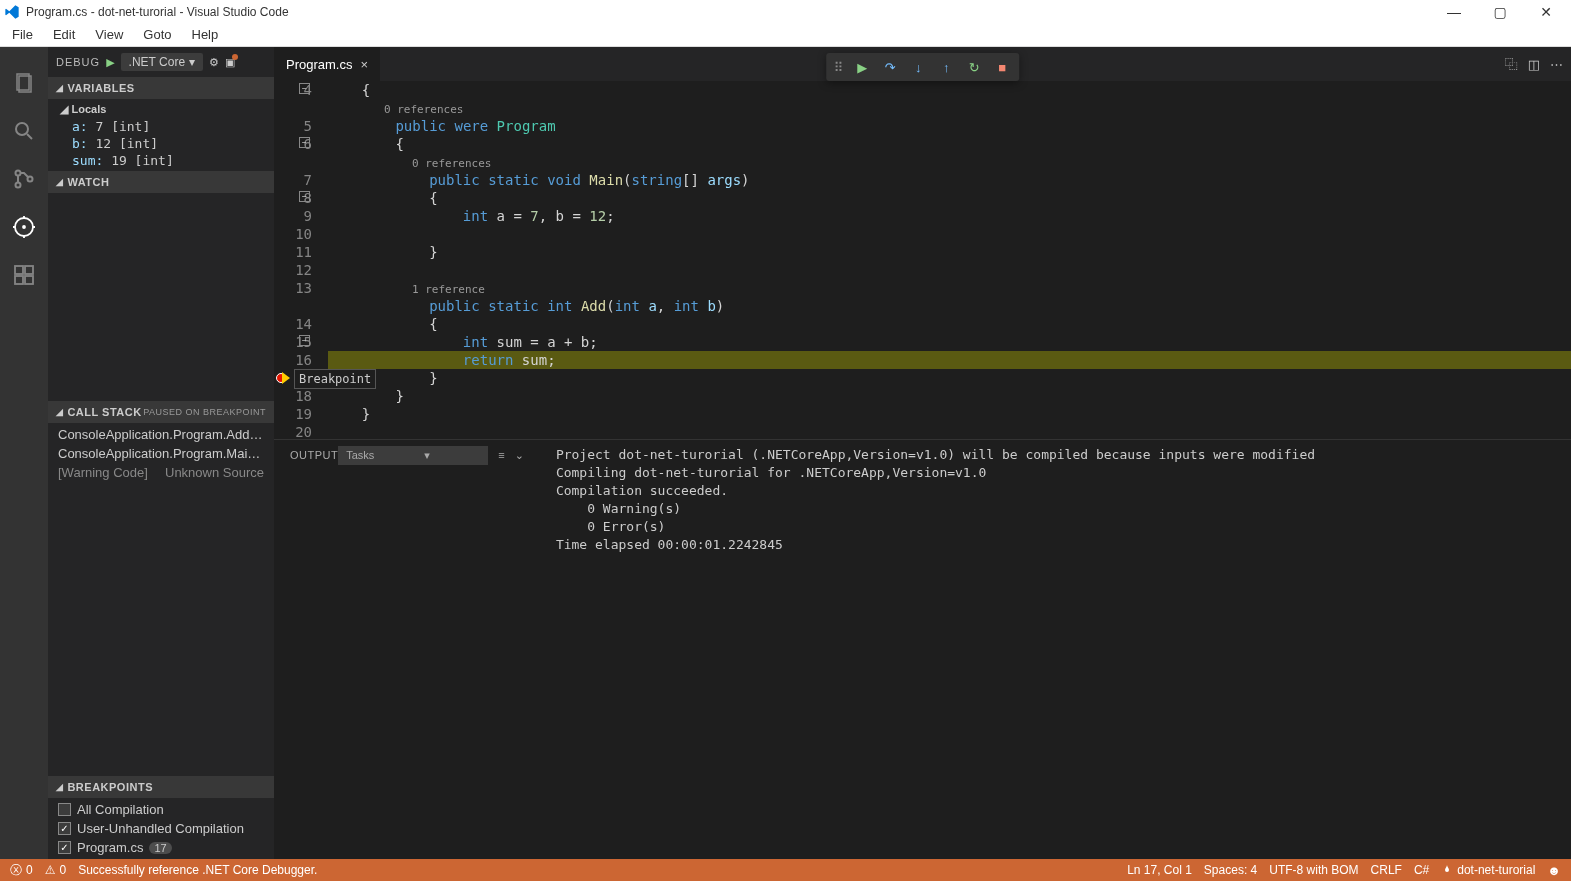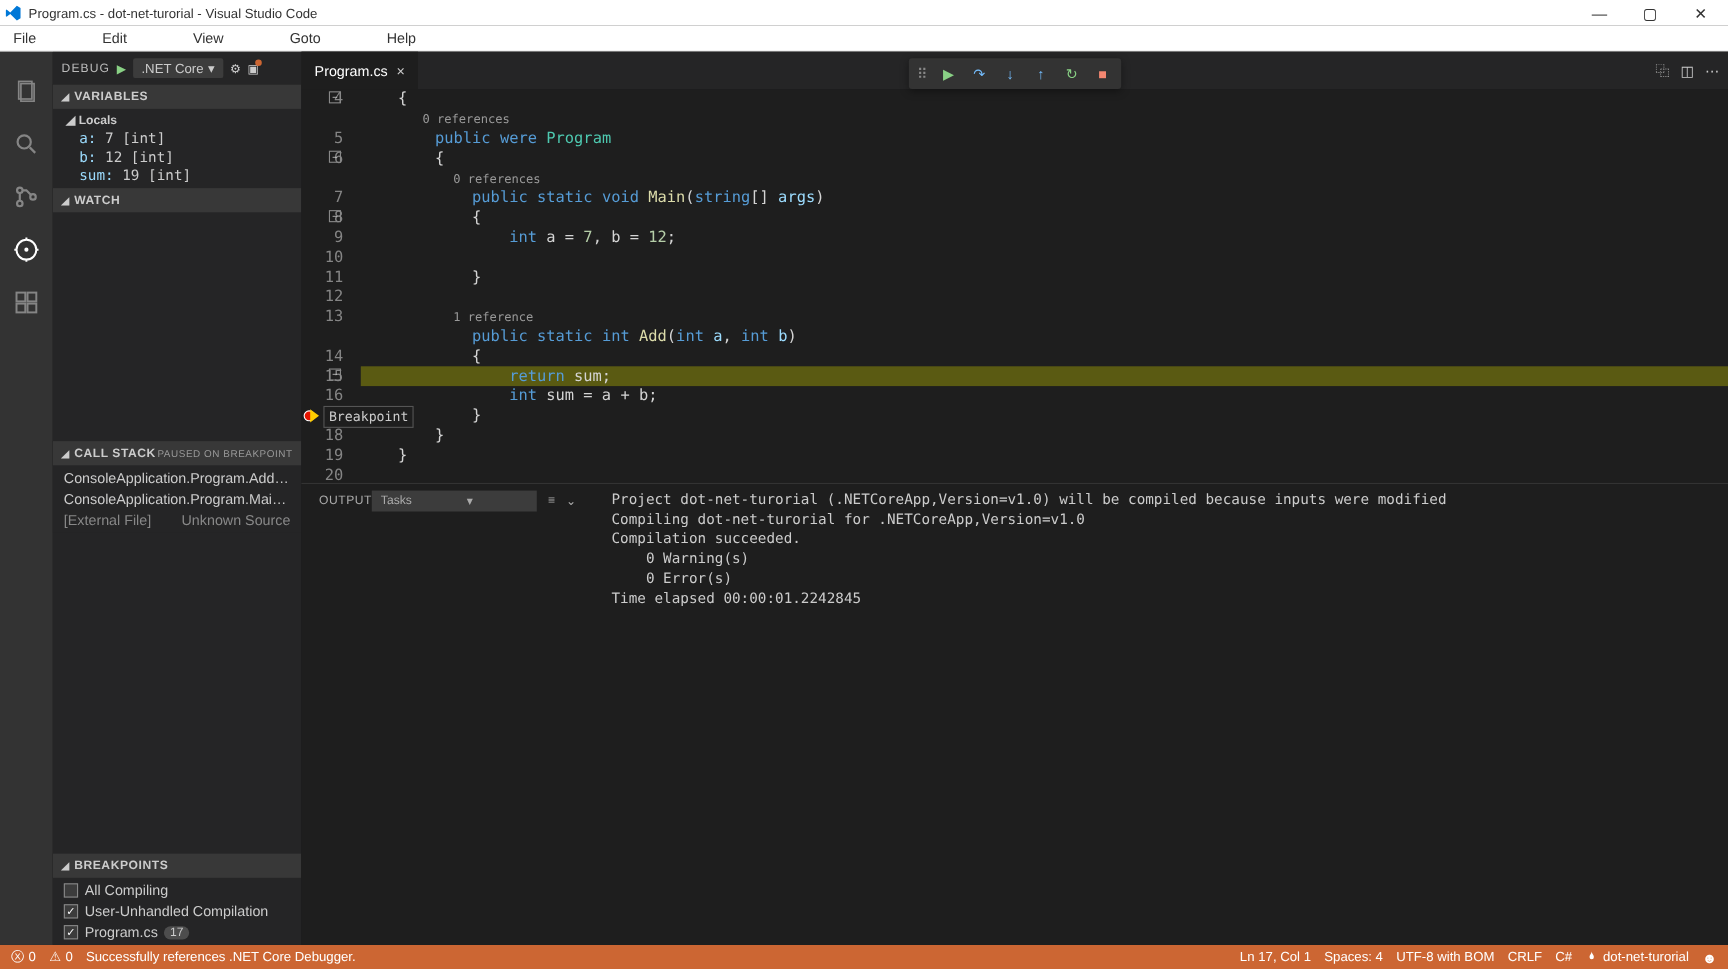--- a/index.html
+++ b/index.html
@@ -2,21 +2,21 @@
 <html><head>
 <meta charset="utf-8">
 <style>
 * { margin: 0; padding: 0; box-sizing: border-box; }
 body { font-family: "Segoe UI", sans-serif; background: #1e1e1e; color: #ccc; width: 1571px; height: 881px; overflow: hidden; font-size: 13px; }
 .titlebar { height: 23px; background: #fff; display: flex; align-items: center; padding: 0 4px; color: #333; font-size: 12px; }
 .titlebar-icon { width: 16px; height: 16px; margin-right: 6px; }
 .titlebar-spacer { flex: 1; }
 .titlebar-btns { display: flex; gap: 16px; margin-right: 6px; }
 .titlebar-btn { width: 30px; text-align: center; cursor: pointer; color: #333; font-size: 14px; }
-.menubar { height: 24px; background: #fff; display: flex; align-items: center; padding: 0 2px; color: #333; font-size: 13px; border-bottom: 1px solid #ddd; gap: 40px; }
+.menubar { height: 24px; background: #fff; display: flex; align-items: center; padding: 0 2px; color: #333; font-size: 13px; border-bottom: 1px solid #ddd; }
 .menubar-item { padding: 2px 10px; cursor: pointer; }
 .main { display: flex; height: calc(100% - 23px - 24px - 22px); }
 .activitybar { width: 48px; background: #333333; display: flex; flex-direction: column; align-items: center; padding-top: 12px; }
 .activitybar-icon { width: 48px; height: 48px; display: flex; align-items: center; justify-content: center; color: #858585; cursor: pointer; position: relative; }
 .activitybar-icon.active { color: #fff; }
 .activitybar-icon svg { width: 24px; height: 24px; }
 .sidebar { width: 226px; background: #252526; display: flex; flex-direction: column; overflow: hidden; }
 .debug-header { height: 30px; background: #252526; display: flex; align-items: center; padding: 0 8px; gap: 6px; font-size: 11px; }
 .debug-label { color: #bbb; letter-spacing: 1px; }
 .debug-play { color: #89d185; cursor: pointer; }
@@ -187,37 +187,37 @@
     <div class="panel-section">
       <div class="panel-header">
           <span class="chev">◢</span>
           <span>CALL STACK</span>
           <span class="right">PAUSED ON BREAKPOINT</span>
         </div>
       <div class="panel-body" id="callstack-items">
           <div class="callstack-row">ConsoleApplication.Program.Add(in...</div>
           <div class="callstack-row">ConsoleApplication.Program.Main(s...</div>
           <div class="callstack-row dim">
-            <span>[External File]</span>
+            <span>[Warning Code]</span>
             <span>Unknown Source</span>
           </div>
         </div>
     </div>
 
     <div class="flex-spacer"></div>
 
     <div class="panel-section">
       <div class="panel-header">
           <span class="chev">◢</span>
           <span>BREAKPOINTS</span>
         </div>
       <div class="panel-body" id="bp-items">
           <div class="bp-row">
             <span class="bp-check"></span>
-            <span>All Compiling</span>
+            <span>All Compilation</span>
           </div>
           <div class="bp-row">
             <span class="bp-check checked"></span>
             <span>User-Unhandled Compilation</span>
           </div>
           <div class="bp-row">
             <span class="bp-check checked"></span>
             <span>Program.cs</span>
             <span class="bp-badge">17</span>
           </div>
@@ -279,22 +279,22 @@
             <div class="code-line"><span class="codelens" style="padding-left:84px">0 references</span></div>
             <div class="code-line">            <span class="kw">public</span><span class="pl"> </span><span class="kw">static</span><span class="pl"> </span><span class="kw">void</span><span class="pl"> </span><span class="fn">Main</span><span class="pl">(</span><span class="kw">string</span><span class="pl">[] </span><span class="vr">args</span><span class="pl">)</span></div>
             <div class="code-line">            <span class="pl">{</span></div>
             <div class="code-line">                <span class="kw">int</span><span class="pl"> a = </span><span class="num">7</span><span class="pl">, b = </span><span class="num">12</span><span class="pl">;</span></div>
             <div class="code-line">                </div>
             <div class="code-line">            <span class="pl">}</span></div>
             <div class="code-line">            </div>
             <div class="code-line"><span class="codelens" style="padding-left:84px">1 reference</span></div>
             <div class="code-line">            <span class="kw">public</span><span class="pl"> </span><span class="kw">static</span><span class="pl"> </span><span class="kw">int</span><span class="pl"> </span><span class="fn">Add</span><span class="pl">(</span><span class="kw">int</span><span class="pl"> </span><span class="vr">a</span><span class="pl">, </span><span class="kw">int</span><span class="pl"> </span><span class="vr">b</span><span class="pl">)</span></div>
             <div class="code-line">            <span class="pl">{</span></div>
+            <div class="code-line">                <span class="kw">int</span><span class="pl"> sum = a + b;</span></div>
             <div class="code-line hl">                <span class="kw">return</span><span class="pl"> sum;</span></div>
-            <div class="code-line">                <span class="kw">int</span><span class="pl"> sum = a + b;</span></div>
             <div class="code-line">            <span class="pl">}</span></div>
             <div class="code-line">        <span class="pl">}</span></div>
             <div class="code-line">    <span class="pl">}</span></div>
           </div>
           <div style="position: absolute; left: 0px; top: 288px;">
             <span class="bp-marker" style="top:4px"></span>
             <span class="bp-arrow" style="top:3px"></span>
             <span class="bp-label" style="left:20px;top:0px">Breakpoint</span>
           </div>
         </div>
@@ -320,21 +320,21 @@
     0 Error(s)
 Time elapsed 00:00:01.2242845</div>
     </div>
   </div>
 </div>
 
 <div class="statusbar">
   <div class="statusbar-item">ⓧ <span>0</span></div>
   <div class="statusbar-item">⚠ <span>0</span></div>
   <div class="statusbar-item">
-      <span>Successfully references .NET Core Debugger.</span>
+      <span>Successfully reference .NET Core Debugger.</span>
     </div>
   <div class="statusbar-spacer"></div>
   <div class="statusbar-item">
       <span>Ln 17, Col 1</span>
     </div>
   <div class="statusbar-item">
       <span>Spaces: 4</span>
     </div>
   <div class="statusbar-item">
       <span>UTF-8 with BOM</span>

